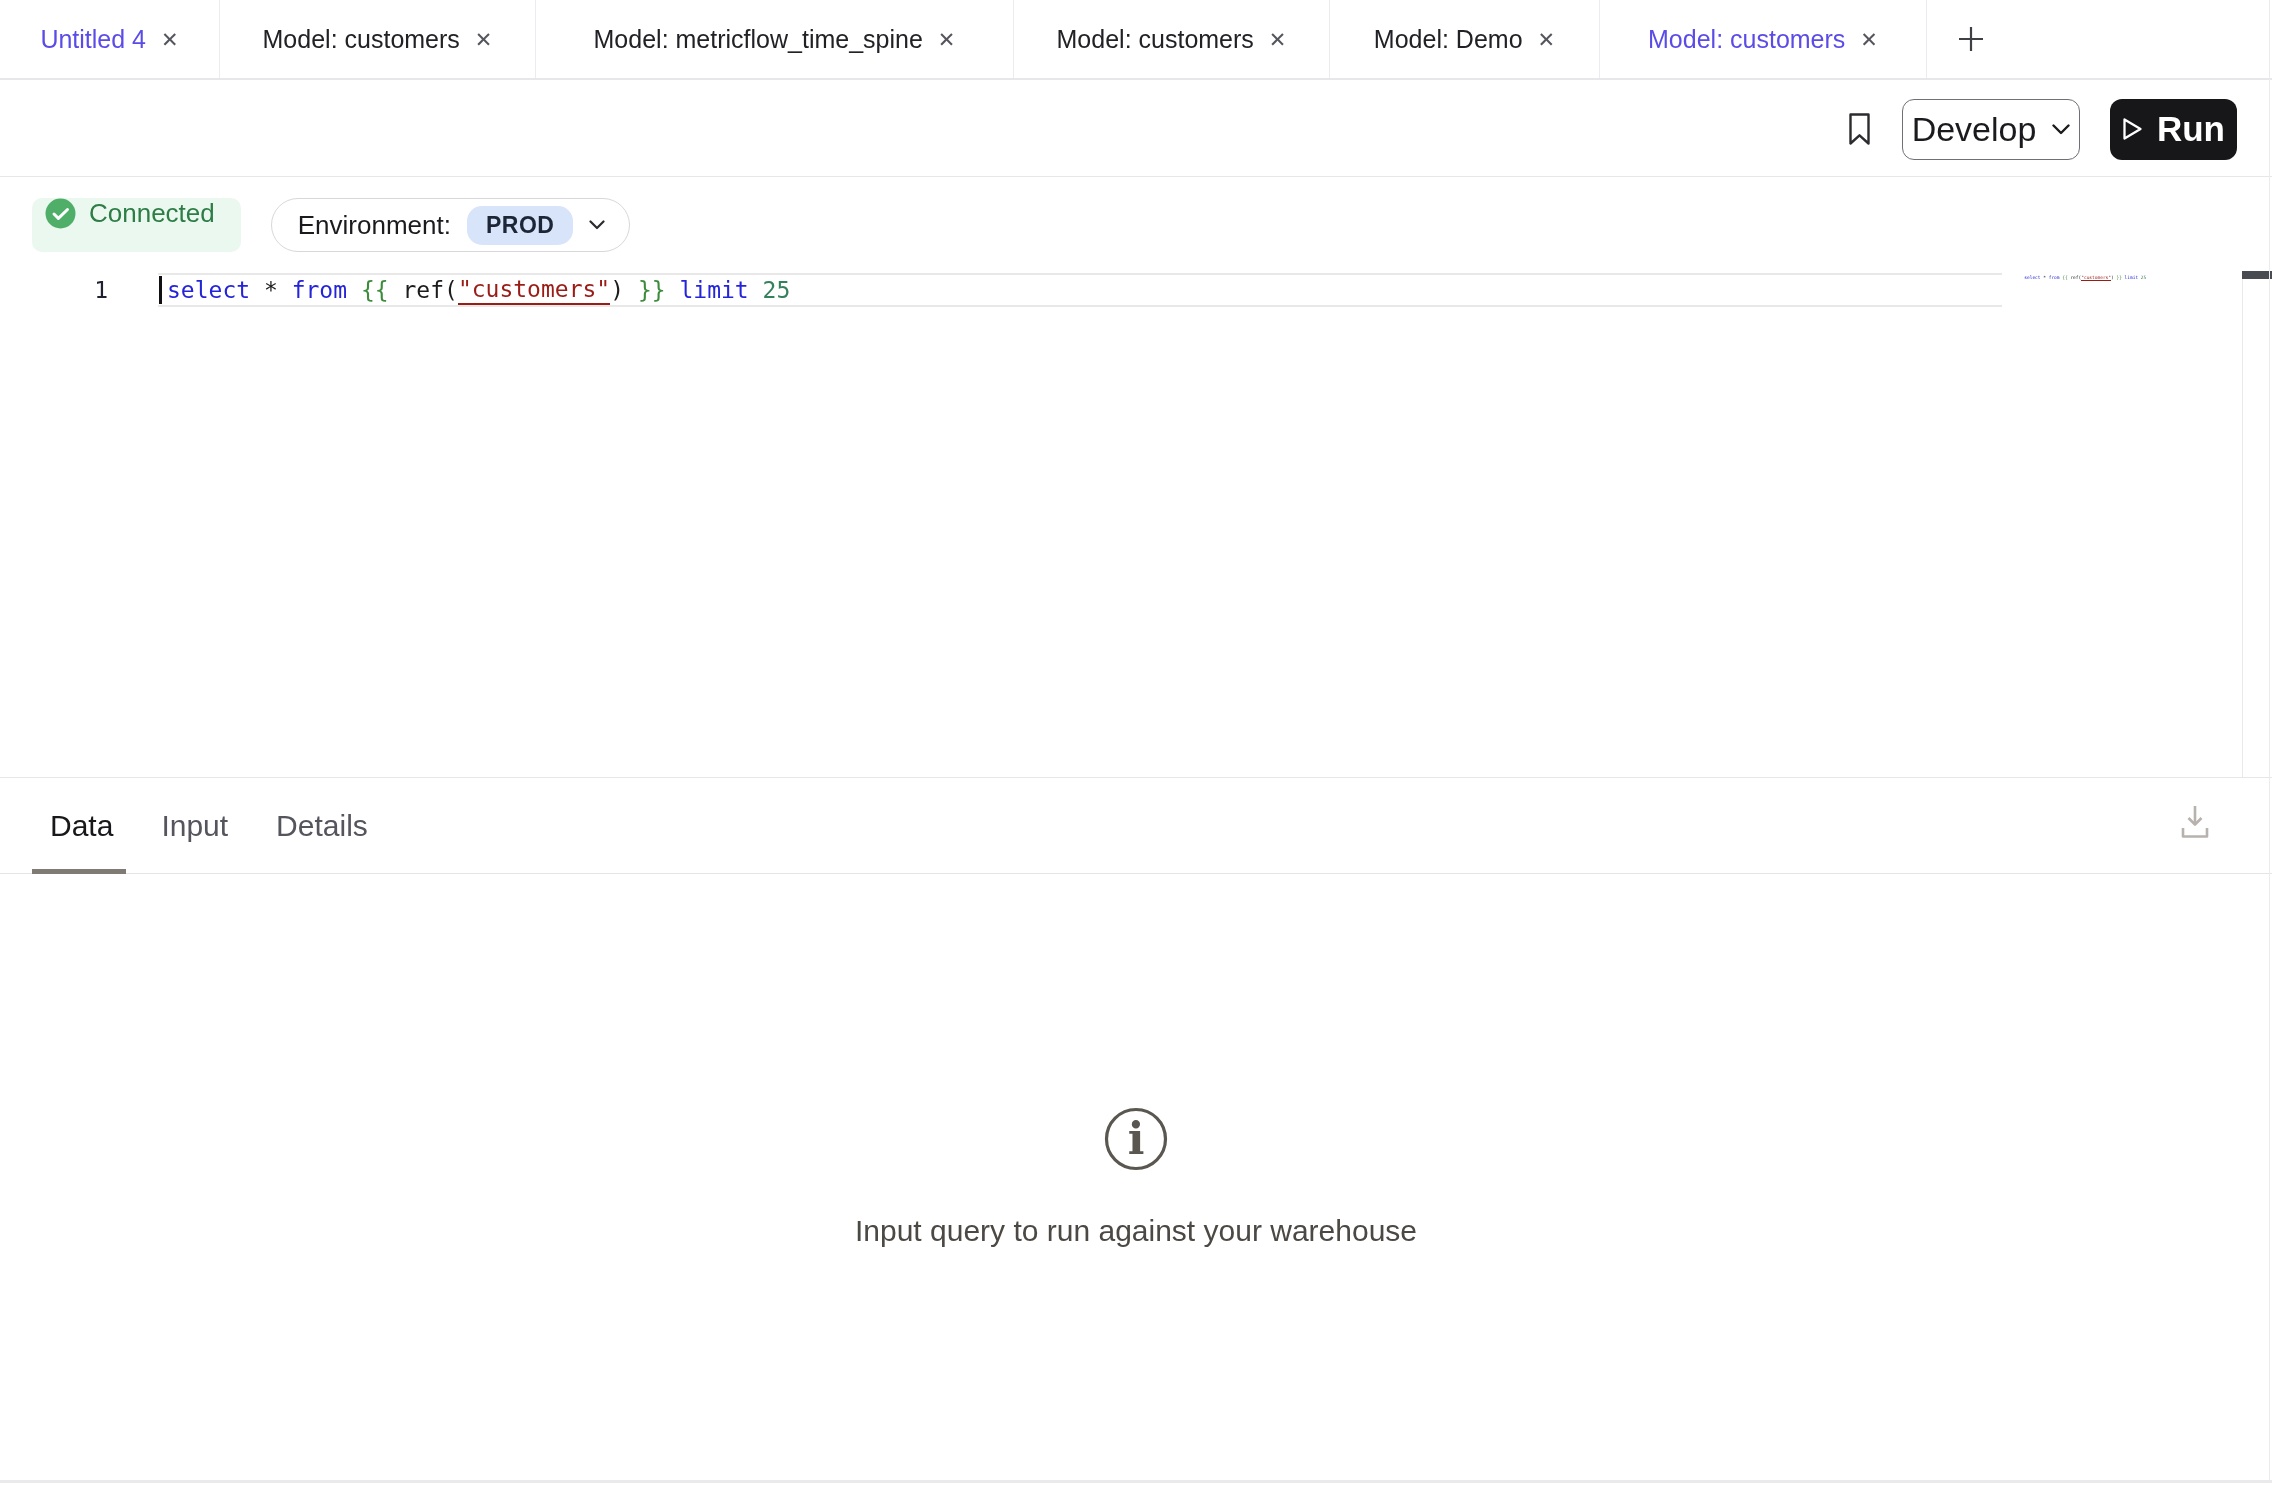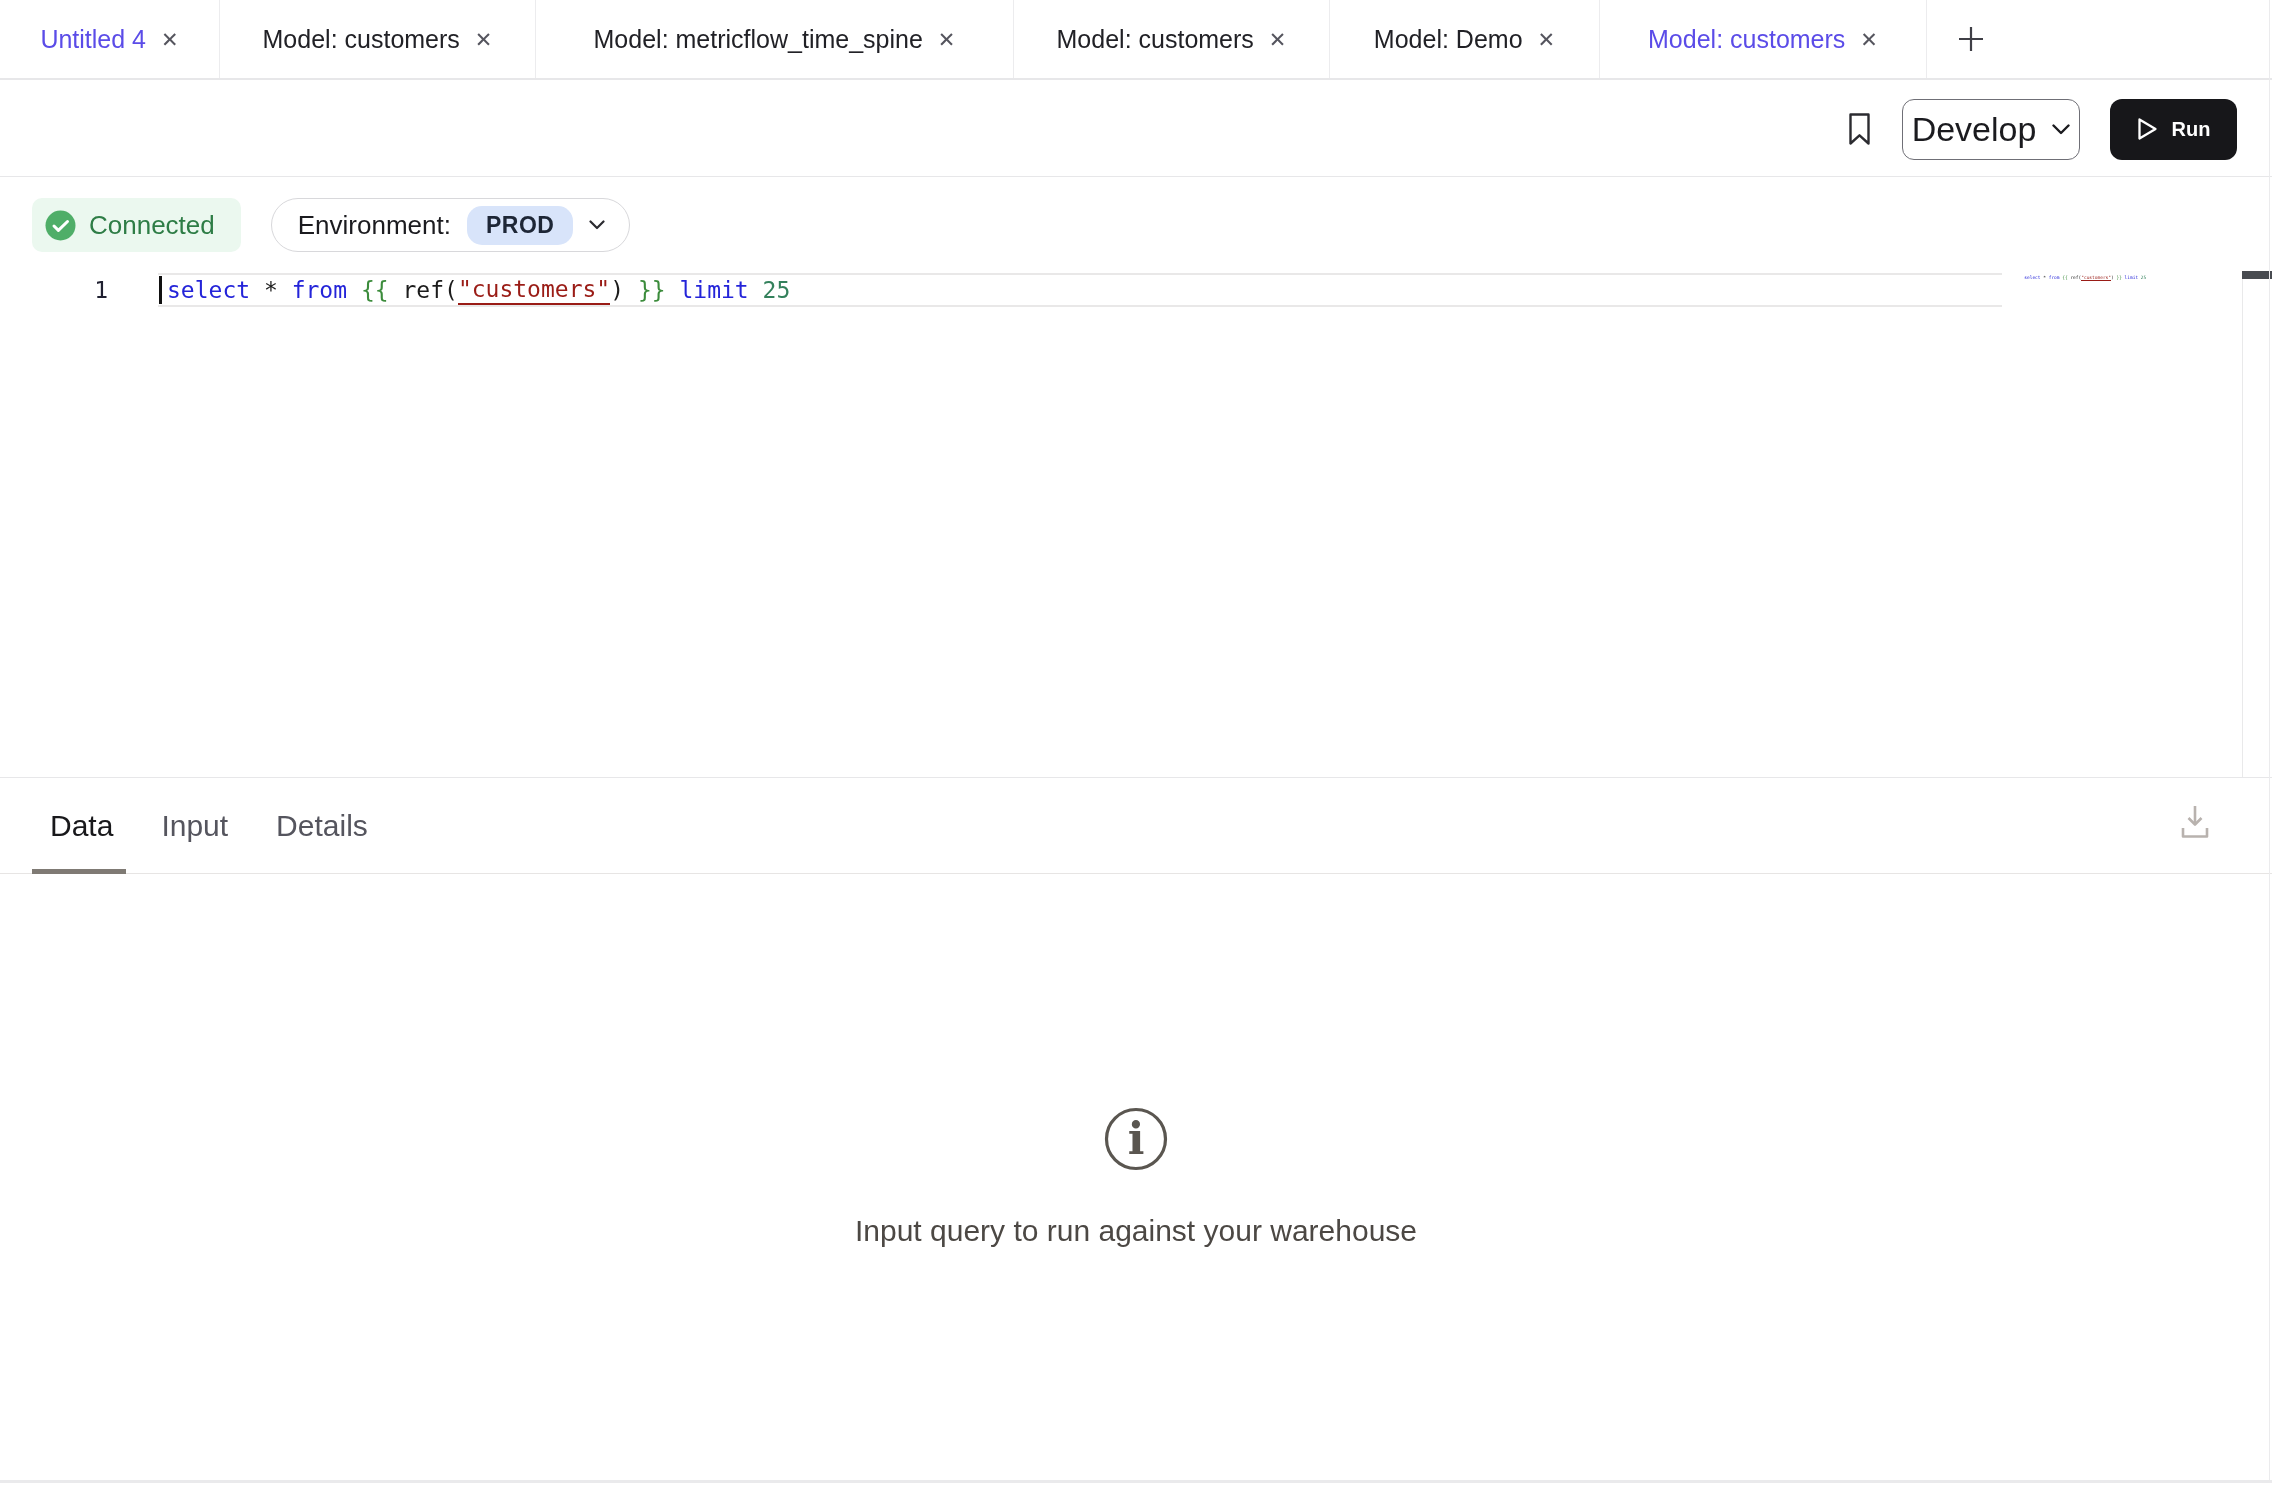--- a/index.html
+++ b/index.html
@@ -20,27 +20,27 @@
   
   .toolbar { position:absolute; top:82px; left:0; width:2272px; height:95px; background:#fff;
              border-bottom:1.5px solid var(--divider); display:flex; align-items:center;
              justify-content:flex-end; padding-right:35px; gap:30px; }
   .icon-btn { background:none; border:none; display:flex; align-items:center; cursor:pointer; }
   .develop-btn { height:61px; width:178px; background:#fff; border:1.5px solid #6f6f76; border-radius:12px;
                  display:flex; align-items:center; justify-content:center; gap:16px;
                  font-family:inherit; font-size:34px; font-weight:500; color:#1b1b1f; cursor:pointer; }
   .run-btn { height:61px; width:127px; background:var(--run-bg); border:none; border-radius:12px;
              display:flex; align-items:center; justify-content:center; gap:14px;
-             font-family:inherit; font-size:20px; font-weight:600; color:var(--run-text); cursor:pointer; }
+             font-family:inherit; font-size:35px; font-weight:600; color:var(--run-text); cursor:pointer; }
 
   
   .editor { position:absolute; top:178px; left:0; width:2272px; height:599px; background:#fff; }
   .status-row { position:absolute; top:20px; left:32px; display:flex; align-items:center; gap:30px; }
   .connected-badge { height:54px; border-radius:10px; background:var(--connected-bg);
-                     display:flex; align-items:center; gap:13px; padding:0 26px 0 13px; }
+                     display:flex; gap:13px; padding:0 26px 0 13px; }
   .connected-badge span { font-size:26px; font-weight:500; color:var(--connected-text); }
   .env-pill { height:54px; border:1.5px solid #d8d8db; border-radius:27px; background:#fff;
               display:flex; align-items:center; gap:16px; padding:0 24px 0 26px; cursor:pointer; }
   .env-label { font-size:26px; color:#1b1b1f; }
   .env-chip { background:var(--prod-chip-bg); color:var(--prod-chip-text); font-size:23px; font-weight:600;
               padding:6px 19px; border-radius:15px; letter-spacing:.5px; }
 
   .code-font { font-family:"DejaVu Sans Mono", monospace; }
   .gutter-num { position:absolute; top:99px; left:70px; width:38px; text-align:right;
                 font-size:23px; color:#1f2030; }

